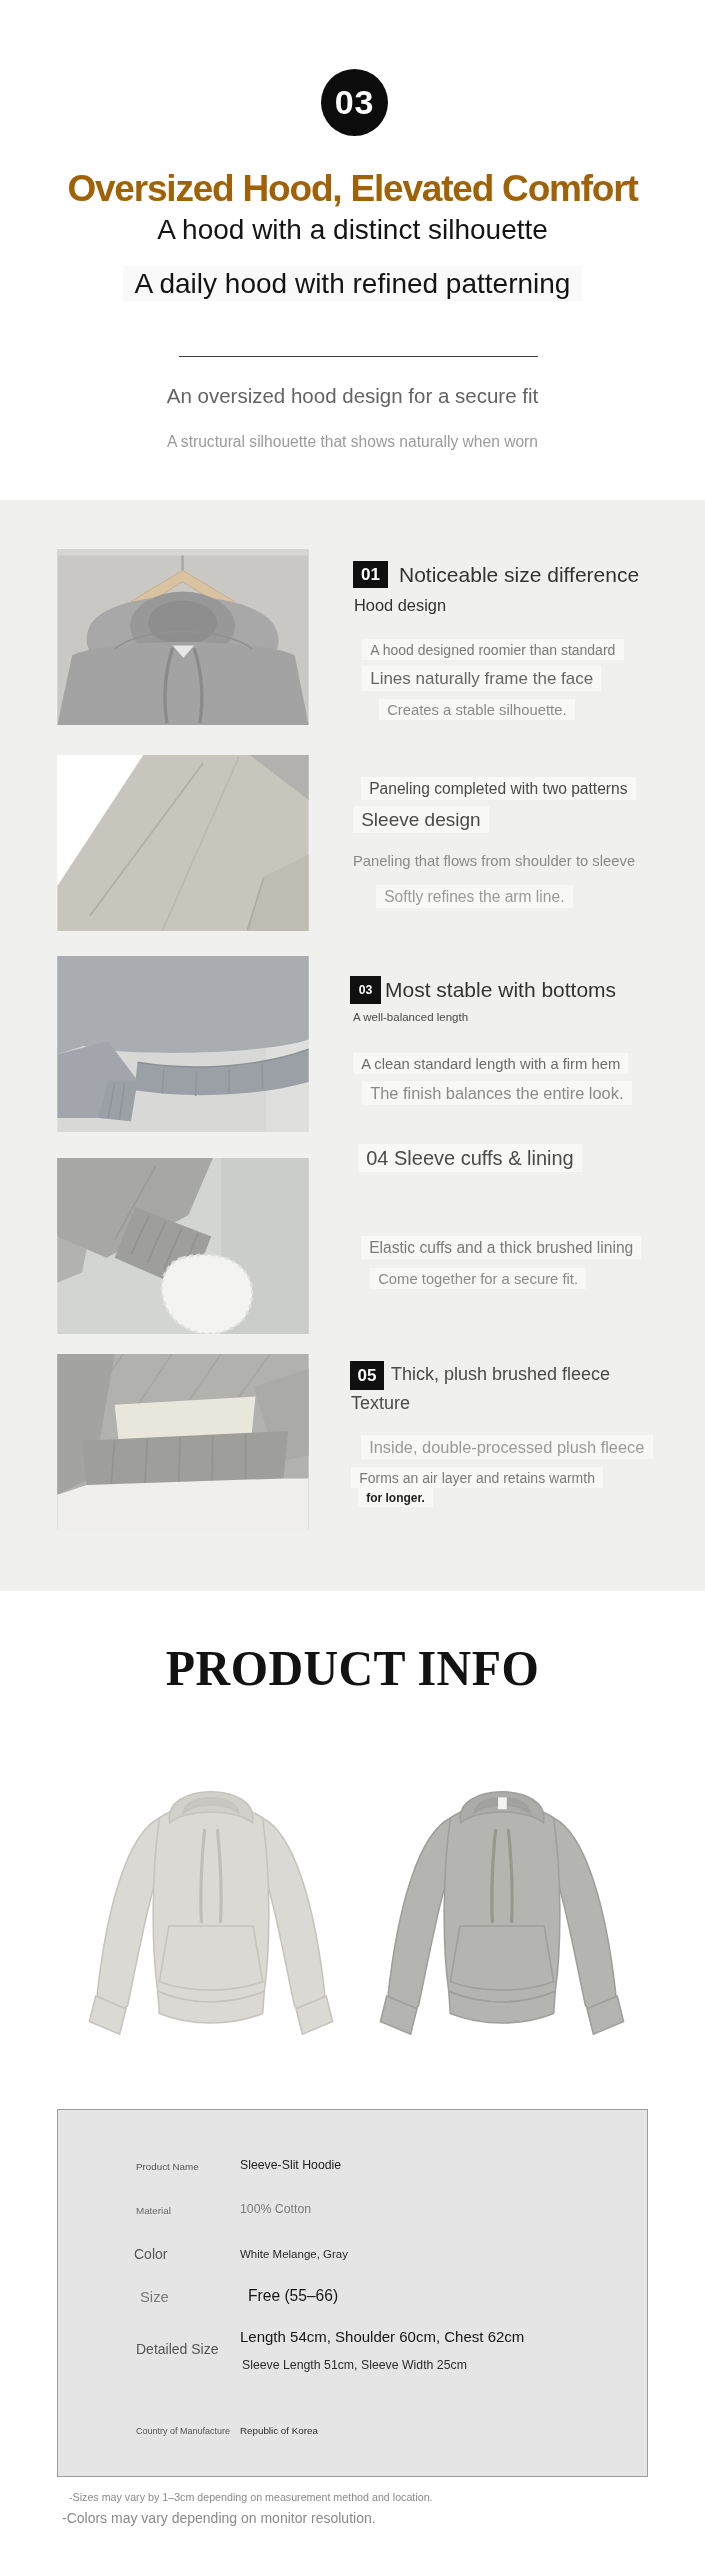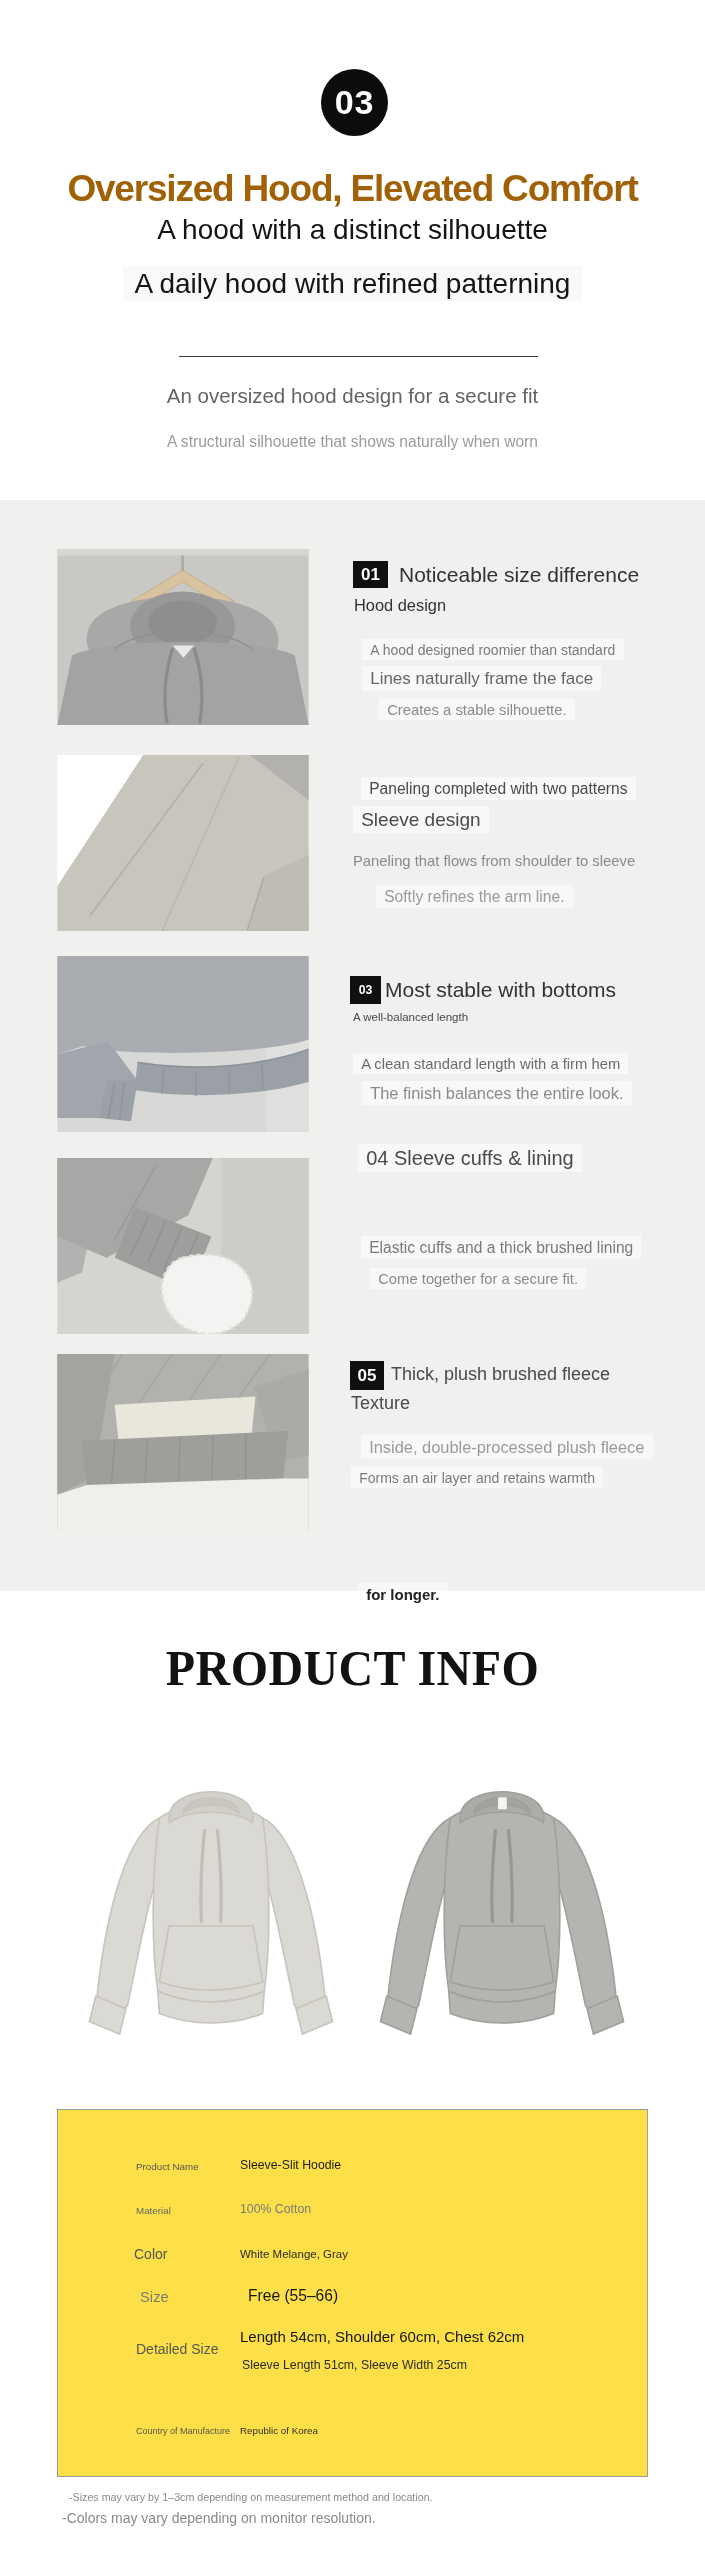--- a/index.html
+++ b/index.html
@@ -24,21 +24,21 @@
   .photo{left:57px;width:252px;height:176px;display:block;}
   .badge{background:#101010;color:#fff;font-weight:700;text-align:center;display:inline-block;}
   .hl{background:rgba(255,255,255,0.55);padding:2.5px 8.2px;display:inline-block;white-space:nowrap;}
 
   .f-title{color:#333;font-weight:400;white-space:nowrap;}
   .txt{white-space:nowrap;}
 
   
   .pi-heading{top:1640px;font-family:"Liberation Serif",serif;font-weight:700;font-size:48px;
               color:#121212;letter-spacing:0.4px;transform:scaleY(1.04);}
-  .spec-box{left:57px;top:2109px;width:589px;height:366px;background:#fde047;border:1.6px solid #9c9c9c;}
+  .spec-box{left:57px;top:2109px;width:589px;height:366px;background:#e5e5e5;border:1.6px solid #9c9c9c;}
   .spec-label{color:#555;}
   .notes{color:#8a8a8a;}
 </style>
 </head>
 <body>
 
 <div id="page">
 
   <div class="abs num-circle">03</div>
   <div class="abs ctr h1">Oversized Hood, Elevated Comfort</div>
@@ -145,21 +145,21 @@
     <line x1="190" y1="100" x2="189" y2="156" stroke="#93938f" stroke-width="2"></line>
     <line x1="230" y1="98" x2="230" y2="155" stroke="#93938f" stroke-width="2"></line>
     <polygon points="0,172 36,160 276,152 307,152 307,215 0,215" fill="#f0efeb"></polygon>
   </svg>
 
   <span class="abs badge" style="left:350px;top:1361px;width:34px;height:29px;font-size:17px;line-height:29px">05</span>
   <span class="abs f-title" style="left:391px;top:1364px;font-size:18px;color:#4a4a4a">Thick, plush brushed fleece</span>
   <span class="abs txt" style="left:351px;top:1393px;font-size:18px;color:#4a4a4a">Texture</span>
   <span class="abs hl" style="left:361px;top:1435px;font-size:16.4px;color:#9a9a9a">Inside, double-processed plush fleece</span>
   <span class="abs hl" style="left:351px;top:1467px;font-size:14px;color:#7a7a7a">Forms an air layer and retains warmth</span>
-  <span class="abs hl" style="left:358px;top:1583px;font-size:15px;color:#222;font-weight:600">for longer.</span>
+  <span class="abs hl" style="left:358px;top:1488px;font-size:12px;color:#222;font-weight:600">for longer.</span>
 
   <div class="abs ctr pi-heading">PRODUCT INFO</div>
 
   <svg class="abs" style="left:78px;top:1756px;width:266px;height:302px" viewBox="0 0 330 380">
     <g fill="#dbd9d3" stroke="#c6c4bd" stroke-width="2">
       <path d="M100,78 C60,98 34,190 22,298 C20,312 52,326 60,314 C76,238 88,170 108,118 Z"></path>
       <path d="M230,78 C270,98 296,190 308,298 C310,312 278,326 270,314 C254,238 242,170 222,118 Z"></path>
       <polygon points="20,302 58,318 50,350 12,334"></polygon>
       <polygon points="310,302 272,318 280,350 318,334"></polygon>
       <path d="M100,78 C130,56 200,56 230,78 C240,150 240,240 232,296 C190,314 140,314 98,296 C90,240 90,150 100,78 Z"></path>

